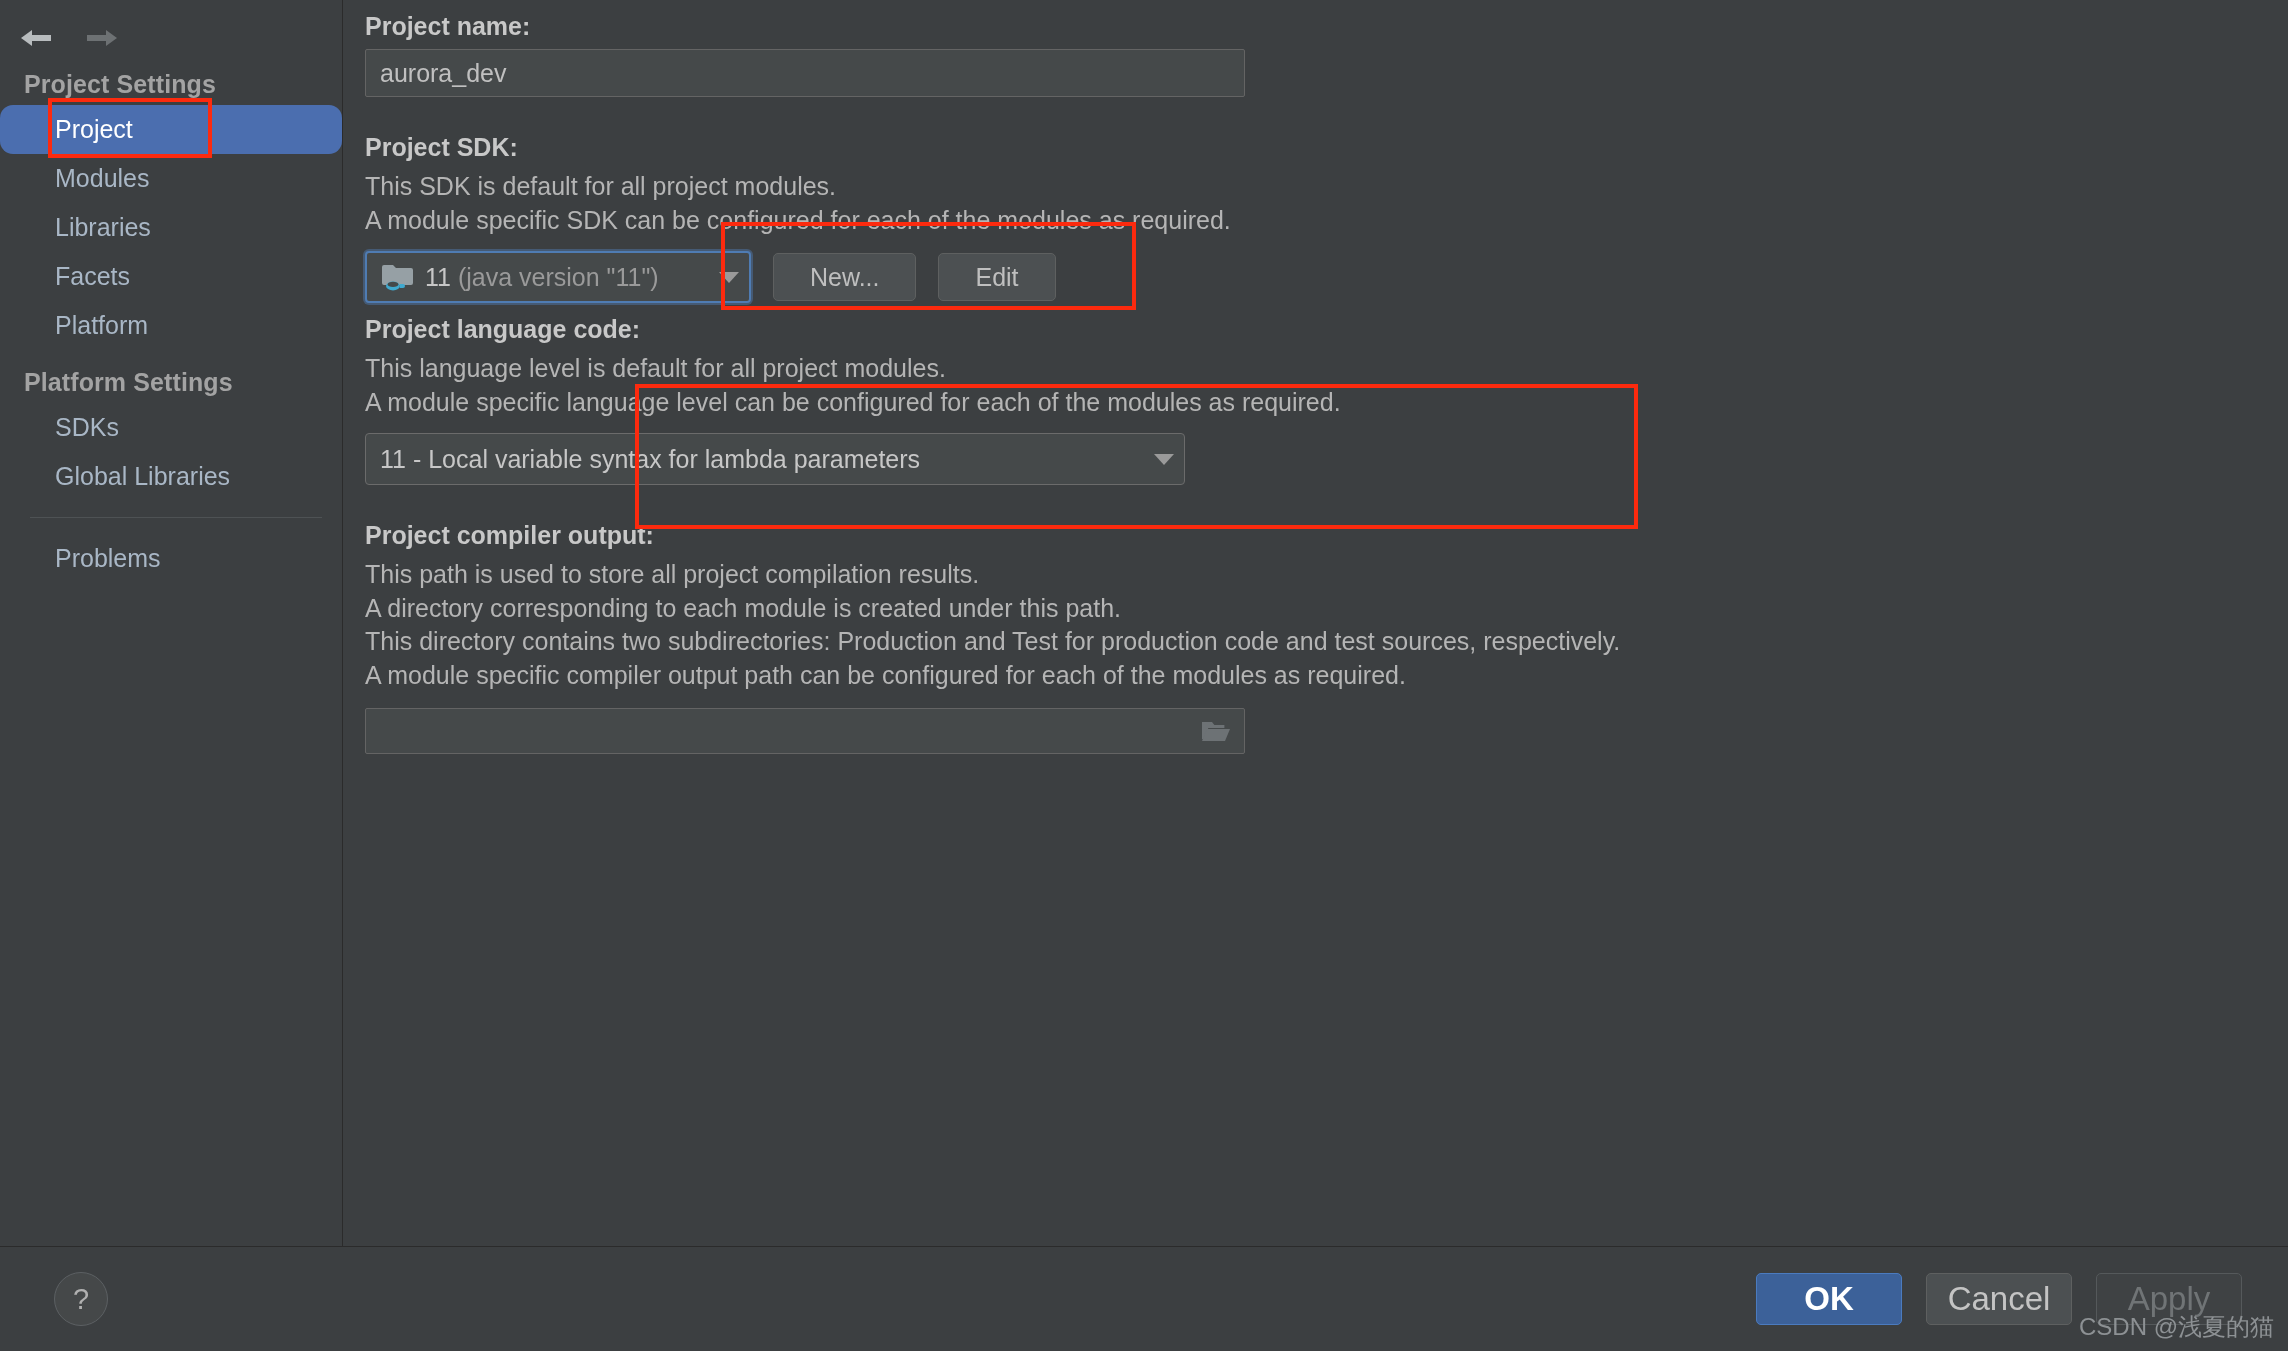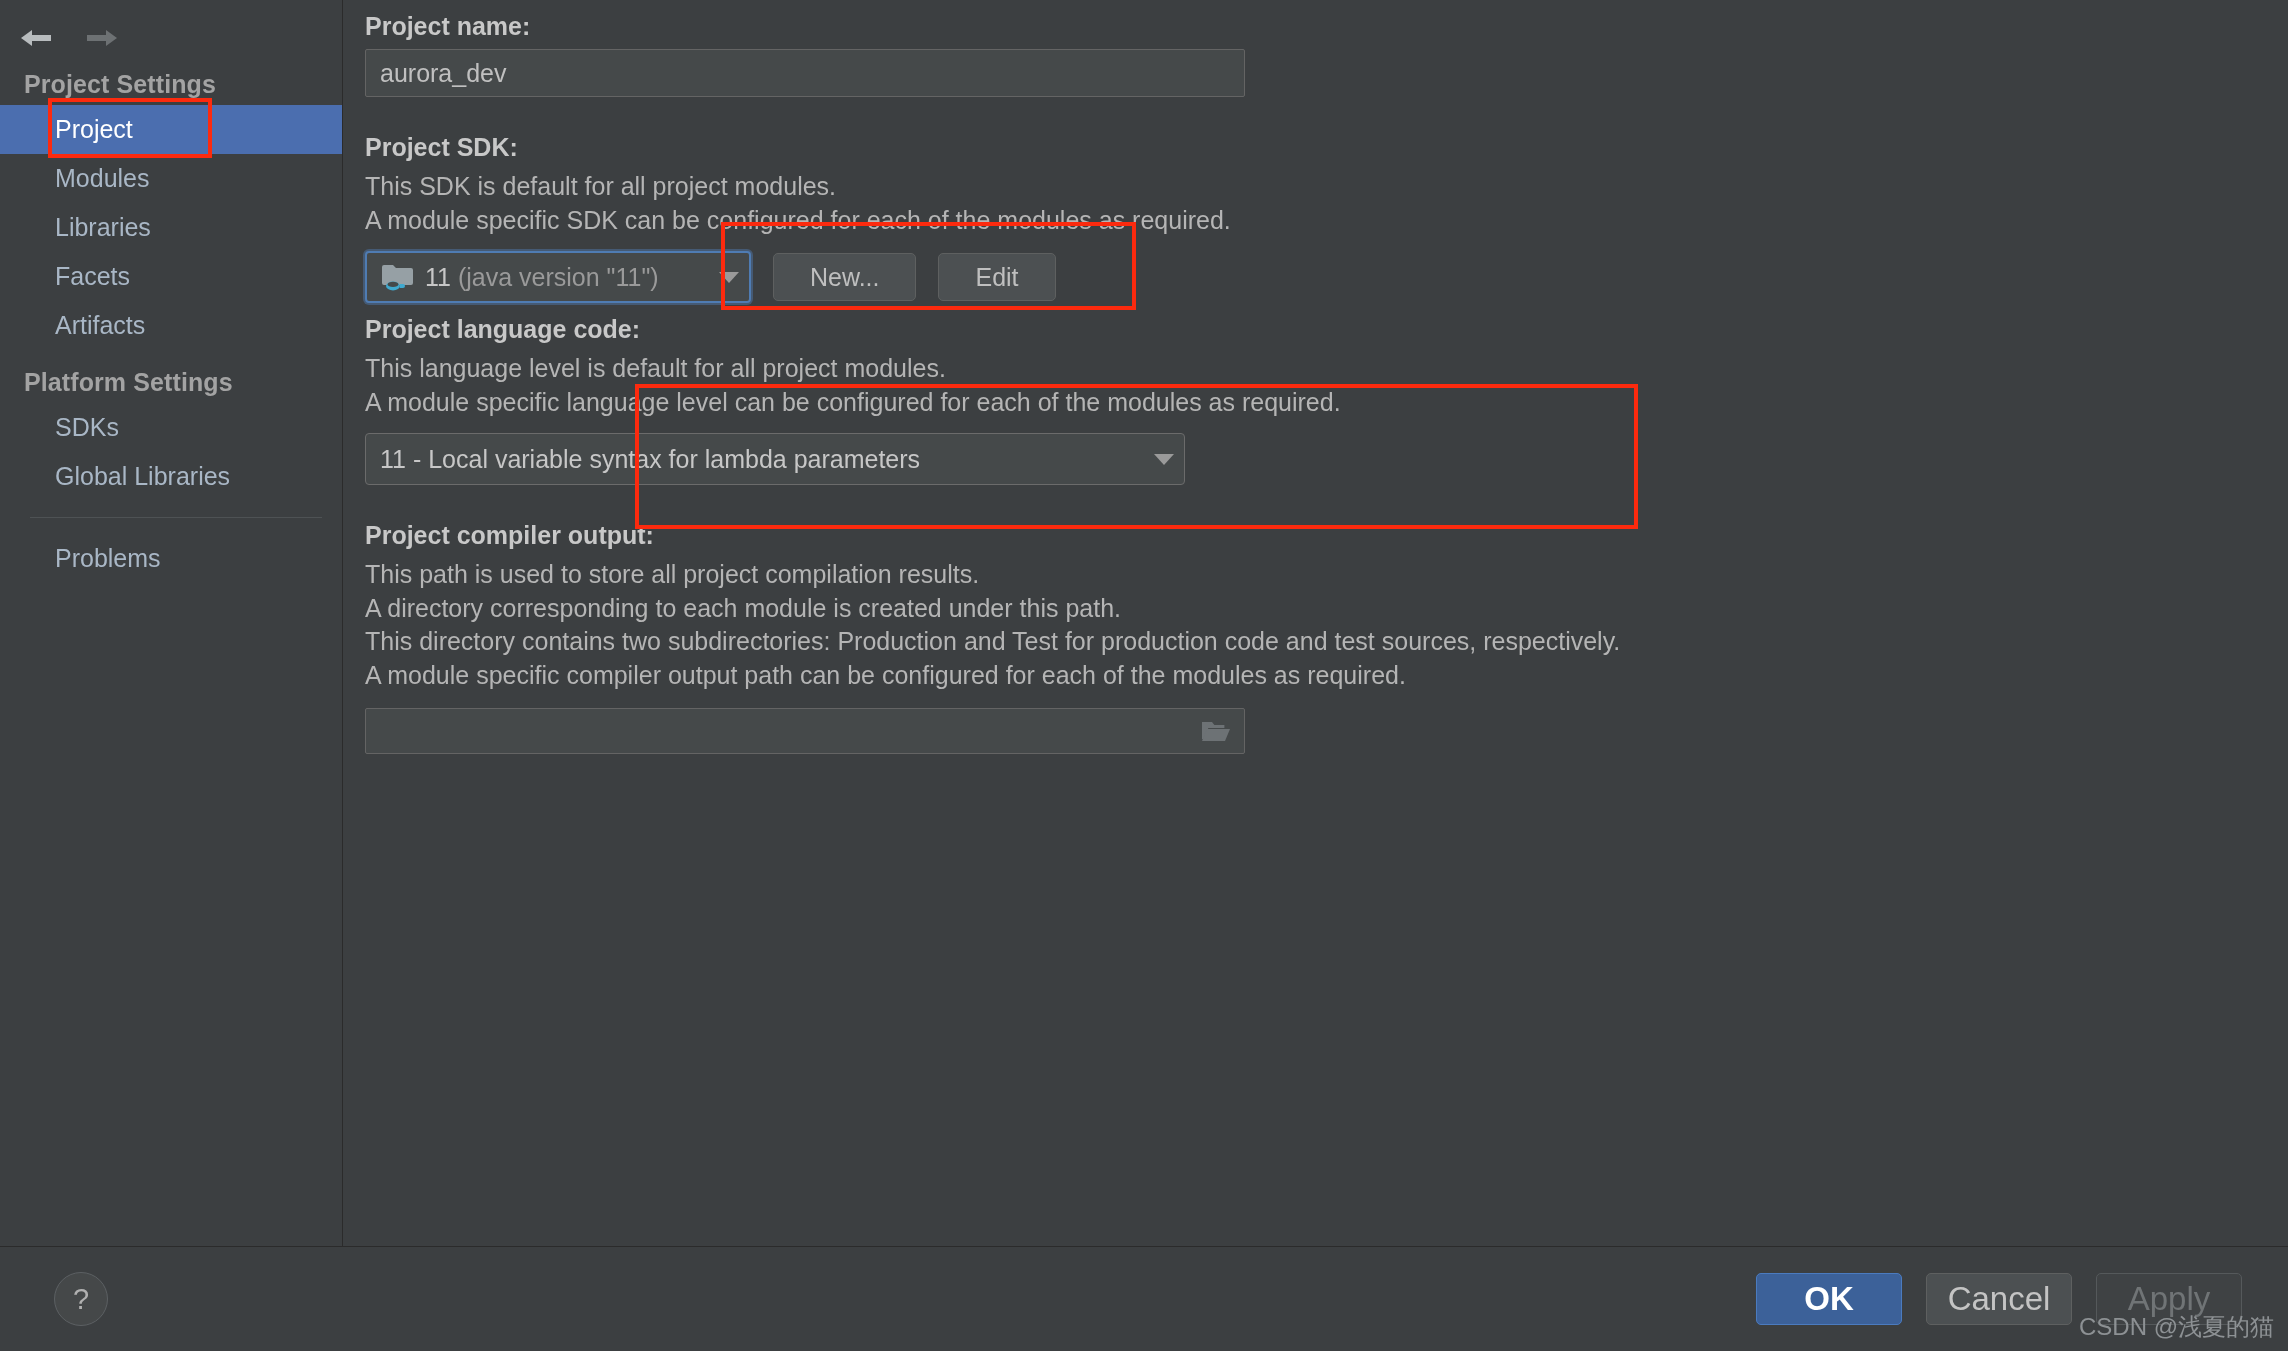--- a/index.html
+++ b/index.html
@@ -68,20 +68,21 @@
   }
   .section-header.platform { padding-top: 18px; }
 
   .nav-item {
     font-size: 25px;
     color: #a9b7c6;
     padding: 8px 0 8px 55px;
     line-height: 1.32;
     cursor: pointer;
     position: relative;
+    border-radius: 13px;
   }
   .nav-item.selected {
     background: #4b6eaf;
     color: #ffffff;
   }
 
   .nav-separator {
     height: 1px;
     background: #4e5254;
     margin: 16px 20px 16px 30px;
@@ -328,21 +329,21 @@
       <div class="nav-item">
         <span>Modules</span>
       </div>
       <div class="nav-item">
         <span>Libraries</span>
       </div>
       <div class="nav-item">
         <span>Facets</span>
       </div>
       <div class="nav-item">
-        <span>Artifacts</span>
+        <span>Platform</span>
       </div>
 
       <div class="section-header platform">Platform Settings</div>
 
       <div class="nav-item">
         <span>SDKs</span>
       </div>
       <div class="nav-item">
         <span>Global Libraries</span>
       </div>

